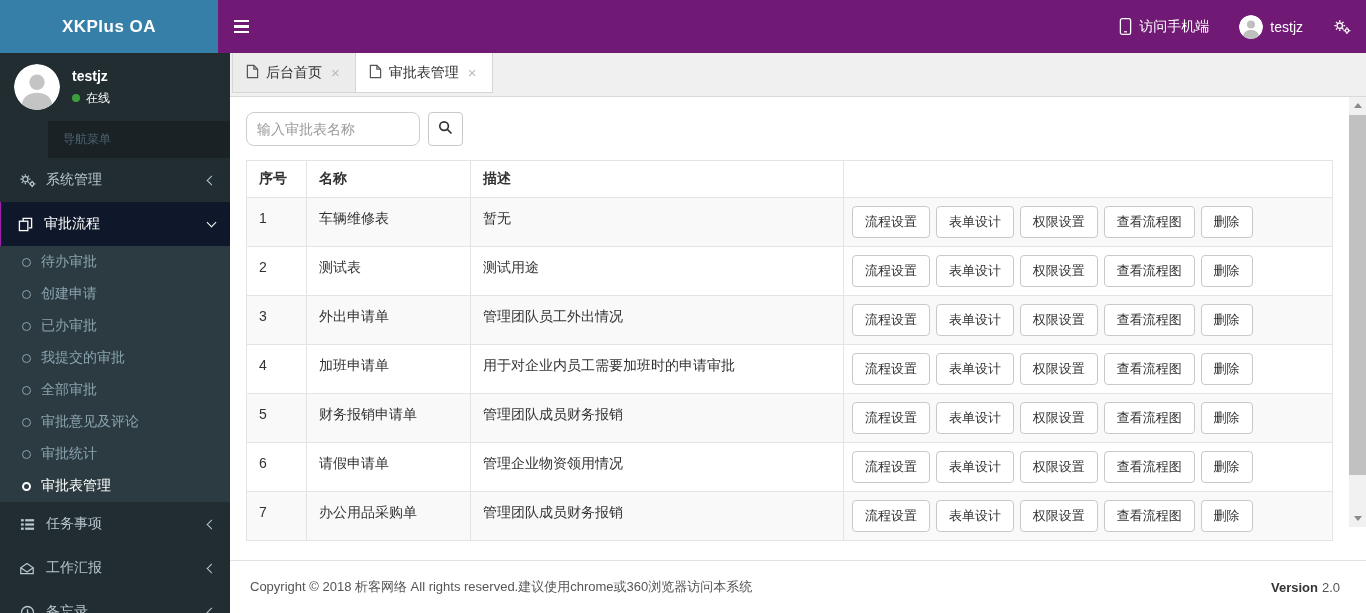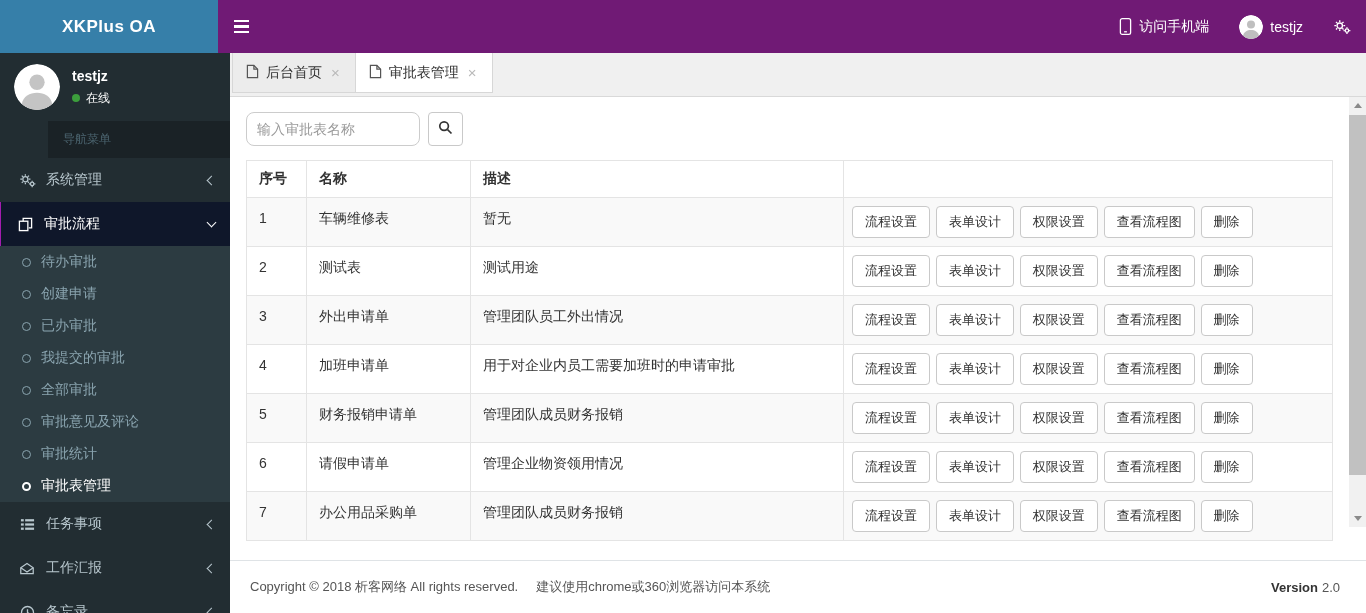--- a/index.html
+++ b/index.html
@@ -95,21 +95,21 @@
   .tri-up { width:0; height:0; border-left:4px solid transparent; border-right:4px solid transparent;
             border-bottom:5px solid #8a8a8a; }
   .tri-down { width:0; height:0; border-left:4px solid transparent; border-right:4px solid transparent;
               border-top:5px solid #8a8a8a; }
   .vs-thumb { position:absolute; top:18px; left:0; width:17px; height:360px;
               background:#c1c1c1; cursor:grab; }
 
   
   .footer { flex:0 0 53px; border-top:1px solid #dfe3e6; display:flex; align-items:center;
             justify-content:space-between; padding:0 26px 0 20px; font-size:13px; color:#555; }
-  .footer .left { display:flex; gap:18px; }
+  .footer .left { display:flex; }
   .footer .ver b { color:#333; margin-right:4px; }
 
   svg { flex:0 0 auto; }
 </style>
 </head>
 <body>
 
 <div id="app">
 
   <div class="topbar">

